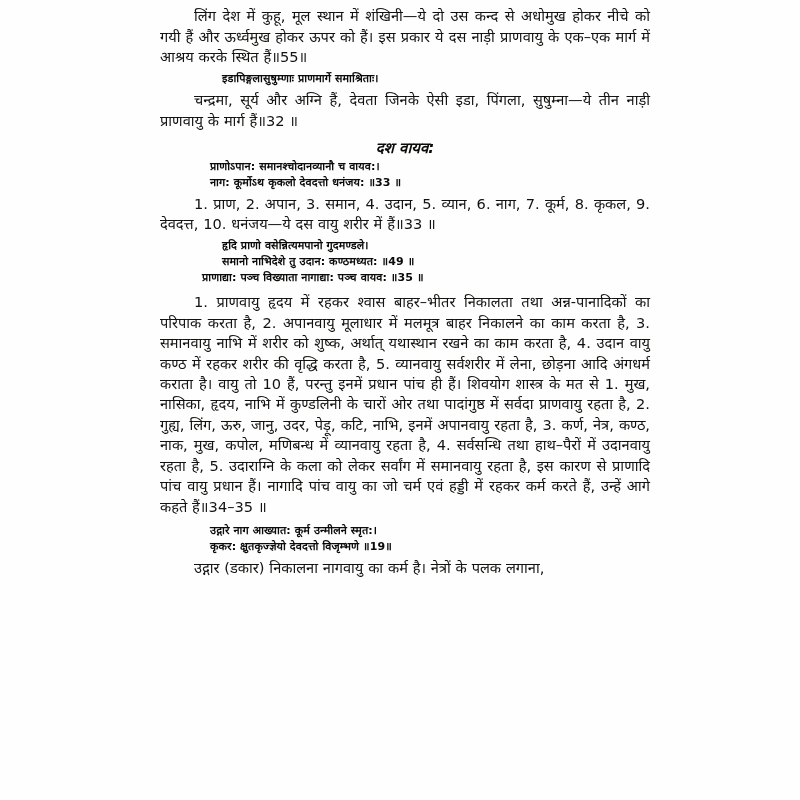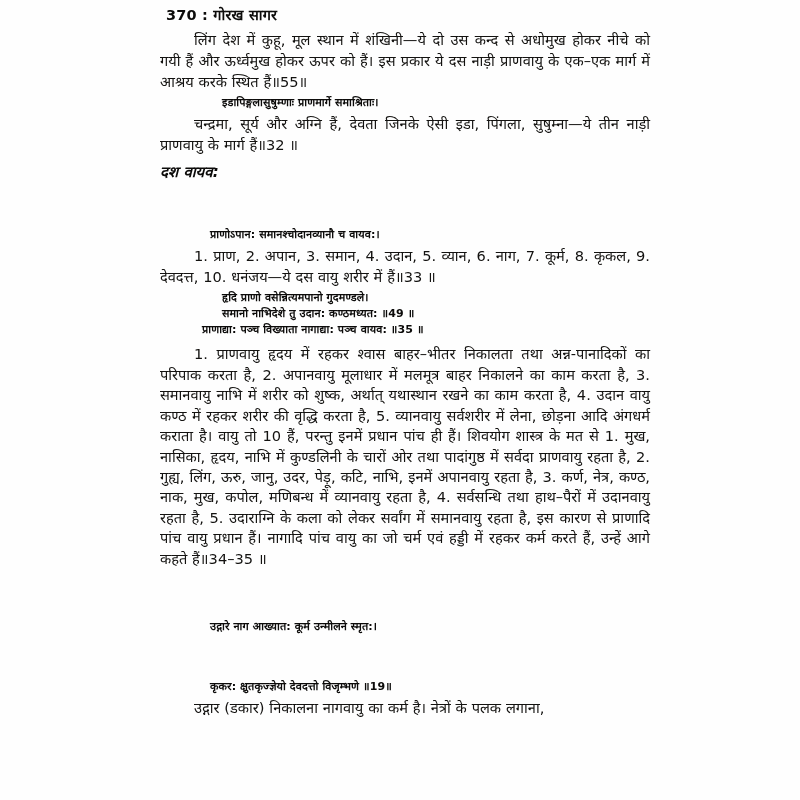--- a/index.html
+++ b/index.html
@@ -70,57 +70,58 @@
     font-weight: 700;
     font-size: 11px;
     line-height: 1.46;
     color: #0c0b0a;
     margin: 0;
     padding-left: 56px;
     white-space: nowrap;
     letter-spacing: 0.1px;
   }
   .verse.pad-lg  { padding-left: 62px; }
-  .verse.pad-md  { padding-left: 50px; margin-top: 44px; }
+  .verse.pad-md  { padding-left: 50px; }
   .verse.pad-sm  { padding-left: 42px; }
 
   
   .section-heading {
     font-family: "DejaVu Sans", "Liberation Sans", sans-serif;
     font-weight: 700;
     font-style: italic;
     font-size: 15px;
+    text-align: center;
     margin: 0;
     padding: 2px 0 2px 0;
     color: #0c0b0a;
   }
 </style>
 </head>
 <body>
 
 <div class="page">
   <div class="text-block">
 
-    <div class="running-head">370 : गोरख सागर</div>
 
     <p class="prose indent">लिंग देश में कुहू, मूल स्थान में शंखिनी—ये दो उस कन्द से अधोमुख होकर नीचे को गयी हैं और ऊर्ध्वमुख होकर ऊपर को हैं। इस प्रकार ये दस नाड़ी प्राणवायु के एक–एक मार्ग में आश्रय करके स्थित हैं॥55॥</p>
 
     <div class="gap-xs"></div>
 
     <div class="verse pad-lg">इडापिङ्गलासुषुम्णाः   प्राणमार्गे   समाश्रिताः।</div>
 
     <div class="gap-xs"></div>
 
     <p class="prose indent">चन्द्रमा, सूर्य और अग्नि हैं, देवता जिनके ऐसी इडा, पिंगला, सुषुम्ना—ये तीन नाड़ी प्राणवायु के मार्ग हैं॥32 ॥</p>
 
     <div class="gap-xs"></div>
 
     <div class="section-heading">दश वायव:</div>
 
     <div class="verse pad-md">प्राणोऽपान: समानश्चोदानव्यानौ च वायव:।</div>
+    <div class="verse pad-md">नाग: कूर्मोऽथ कृकलो देवदत्तो धनंजय: ॥33 ॥</div>
 
     <div class="gap-xs"></div>
 
     <p class="prose indent">1. प्राण, 2. अपान, 3. समान, 4. उदान, 5. व्यान, 6. नाग, 7. कूर्म, 8. कृकल, 9. देवदत्त, 10. धनंजय—ये दस वायु शरीर में हैं॥33 ॥</p>
 
     <div class="gap-xs"></div>
 
     <div class="verse pad-lg">हृदि   प्राणो   वसेन्नित्यमपानो   गुदमण्डले।</div>
     <div class="verse pad-lg">समानो   नाभिदेशे   तु   उदान:   कण्ठमध्यत: ॥49 ॥</div>
     <div class="verse pad-sm">प्राणाद्या: पञ्च विख्याता नागाद्या: पञ्च वायव: ॥35 ॥</div>

